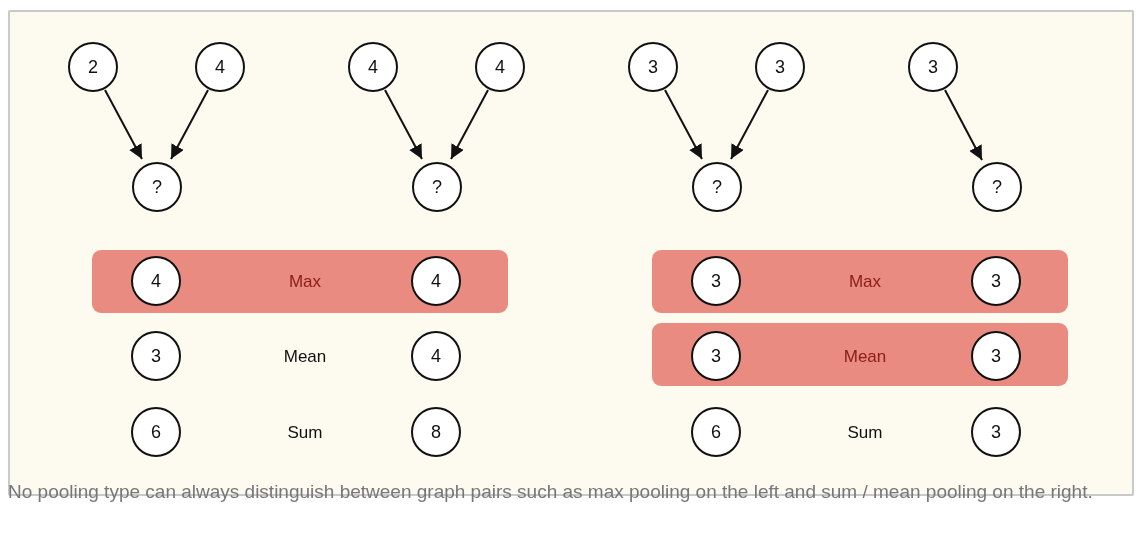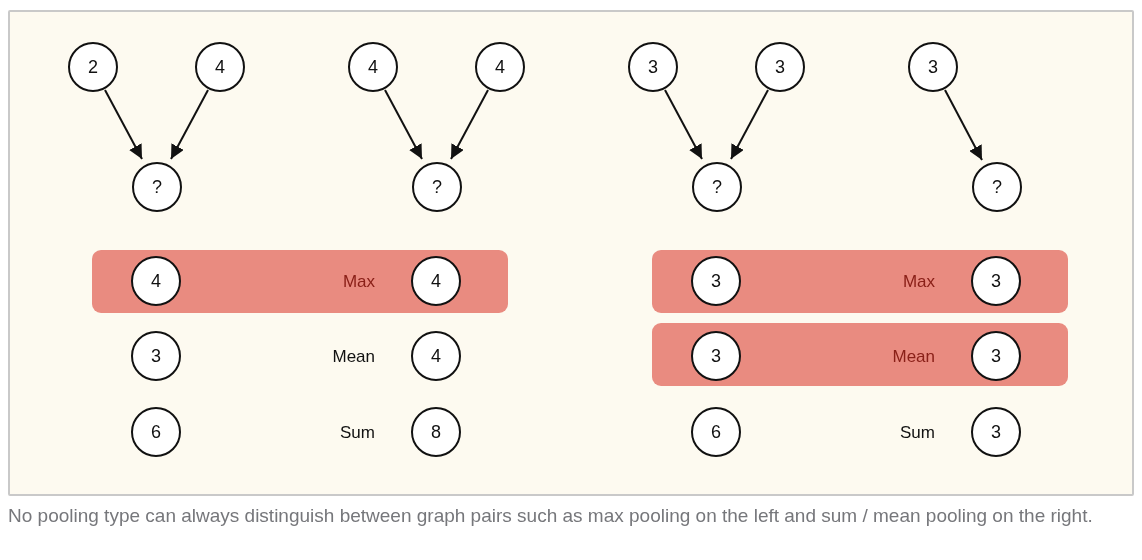--- a/index.html
+++ b/index.html
@@ -36,30 +36,30 @@
     position: absolute;
     width: 416px; height: 63px;
     background: #e98b80;
     border-radius: 9px;
     z-index: 1;
   }
 
   .row-label {
     position: absolute;
     width: 140px;
-    text-align: right;
+    text-align: center;
     font-size: 17px;
     color: #111111;
     z-index: 2;
   }
   .row-label.highlighted { color: #8a2018; }
 
   .caption {
     position: absolute;
-    left: 8px; top: 500px;
+    left: 8px; top: 476px;
     width: 1126px;
     margin: 0;
     font-size: 19px;
     line-height: 31px;
     color: #76777b;
   }
 </style>
 </head>
 <body>
 

